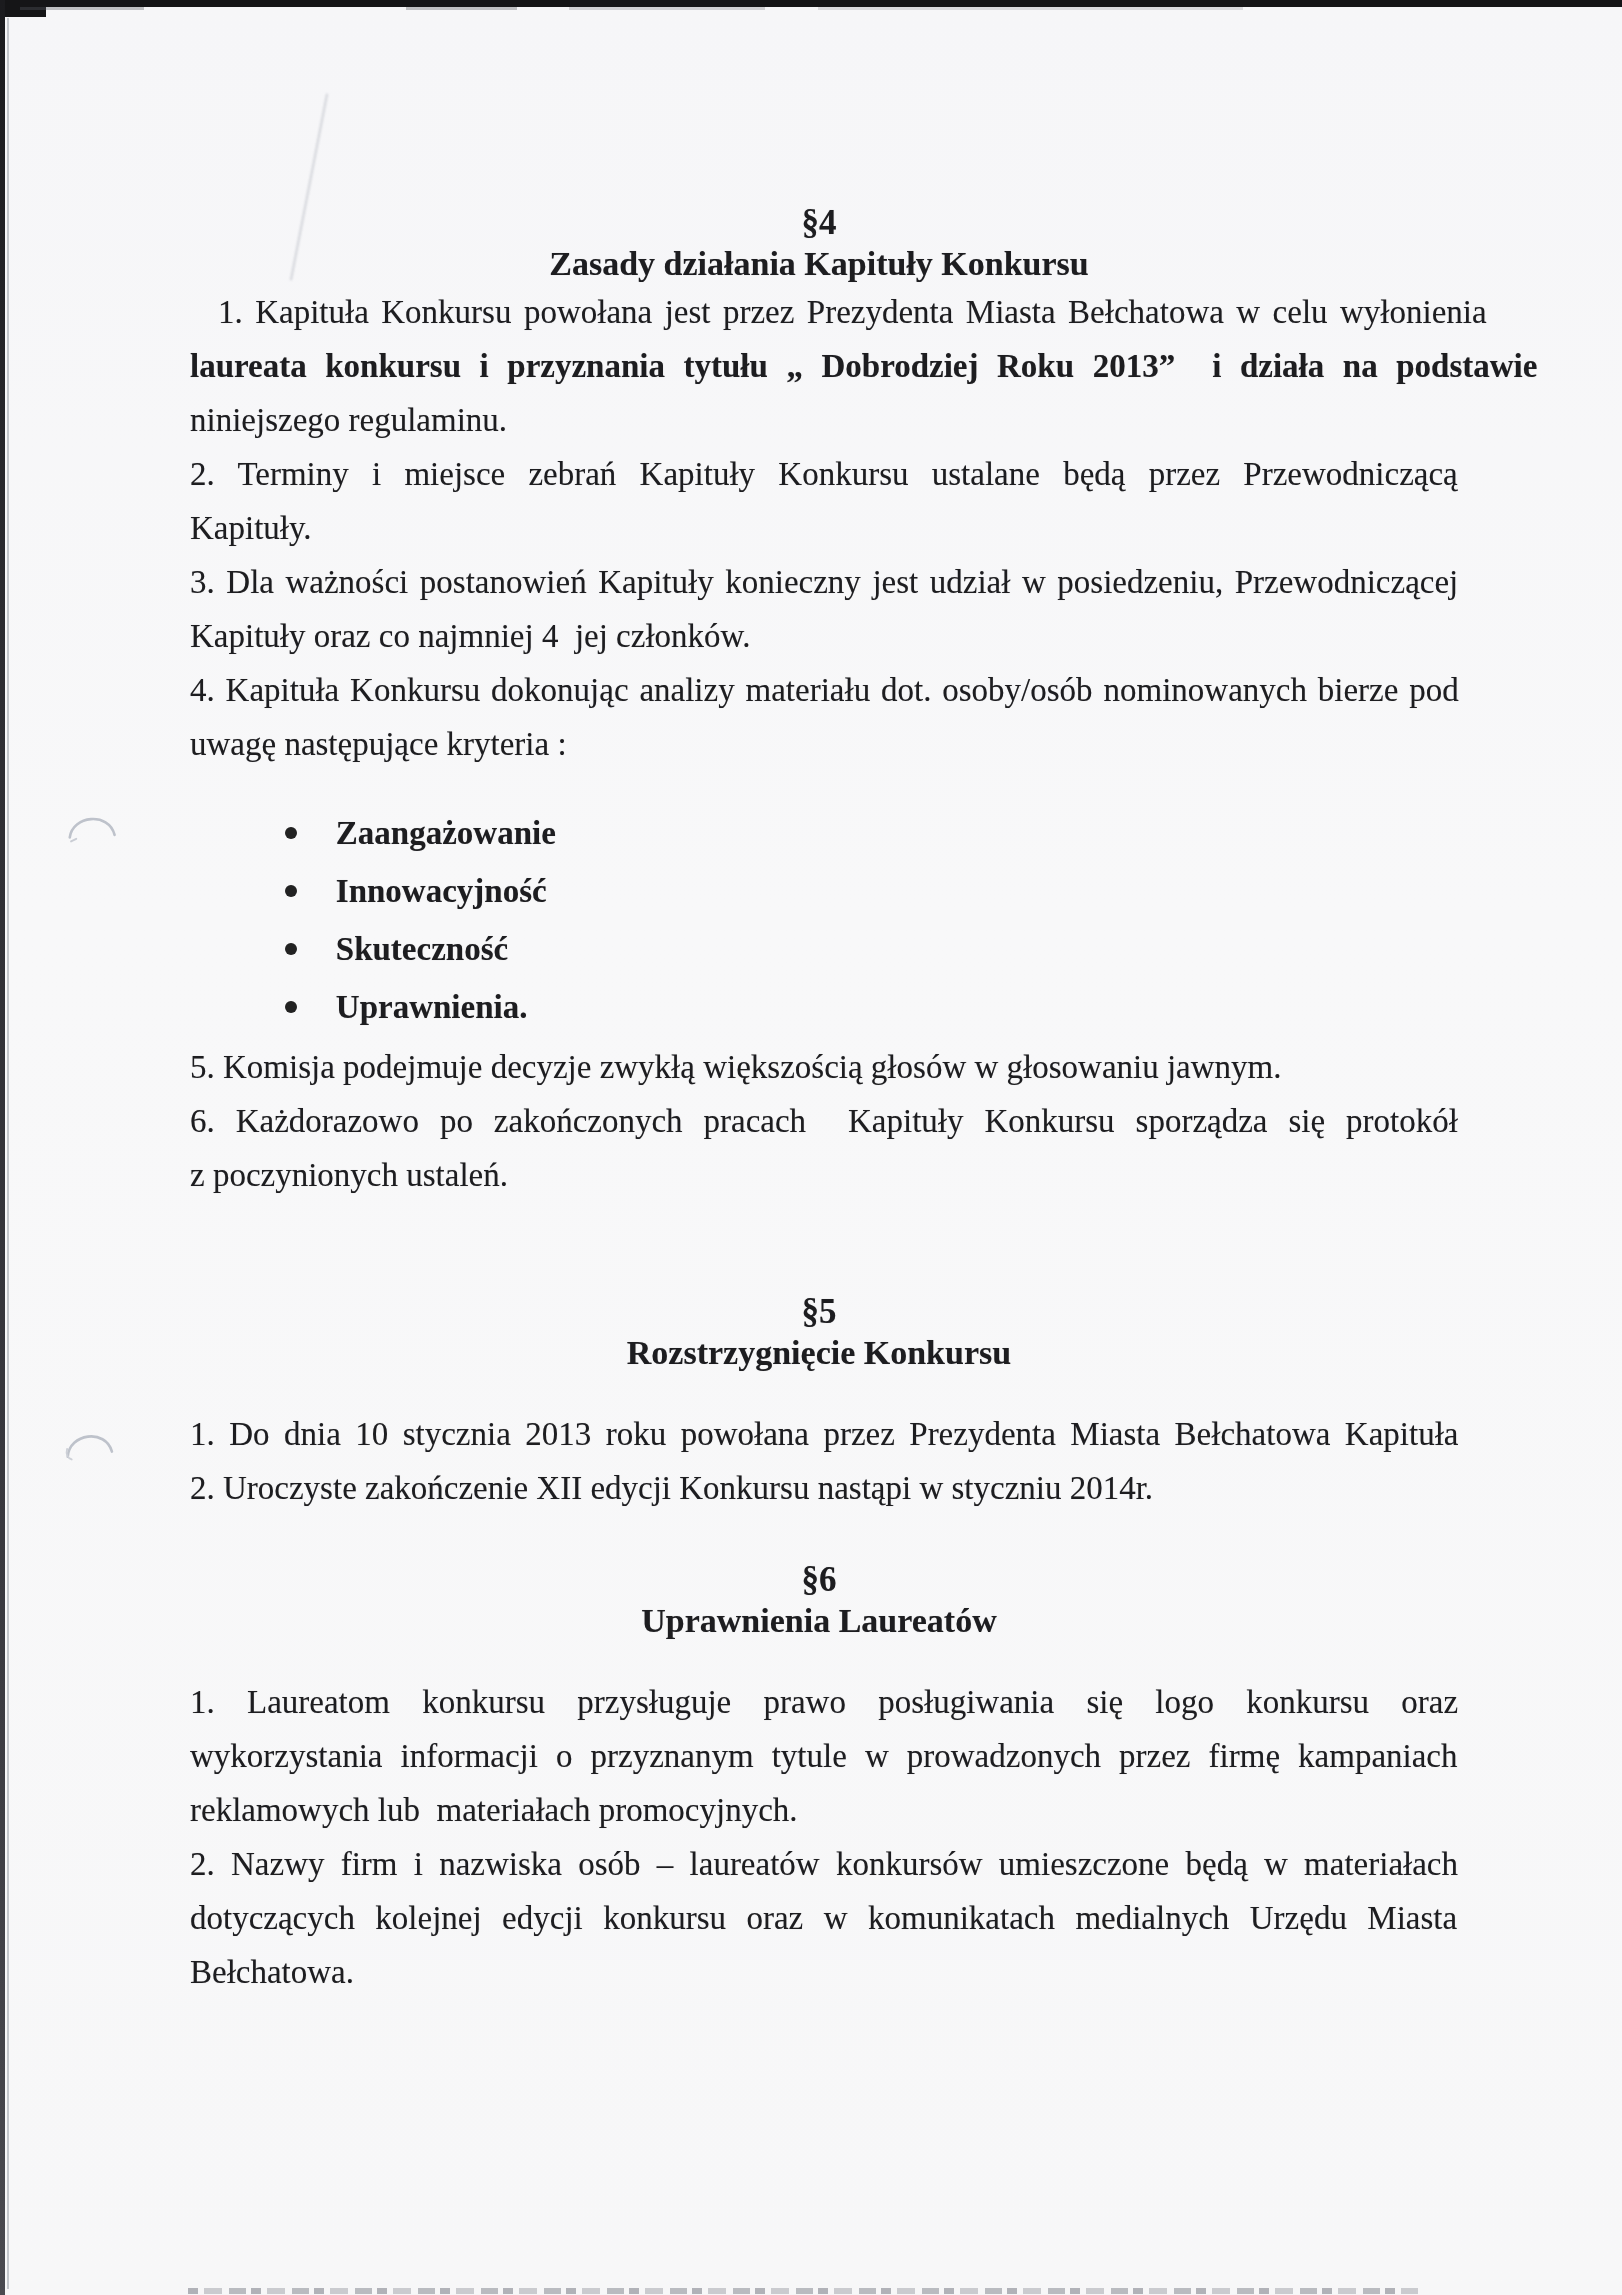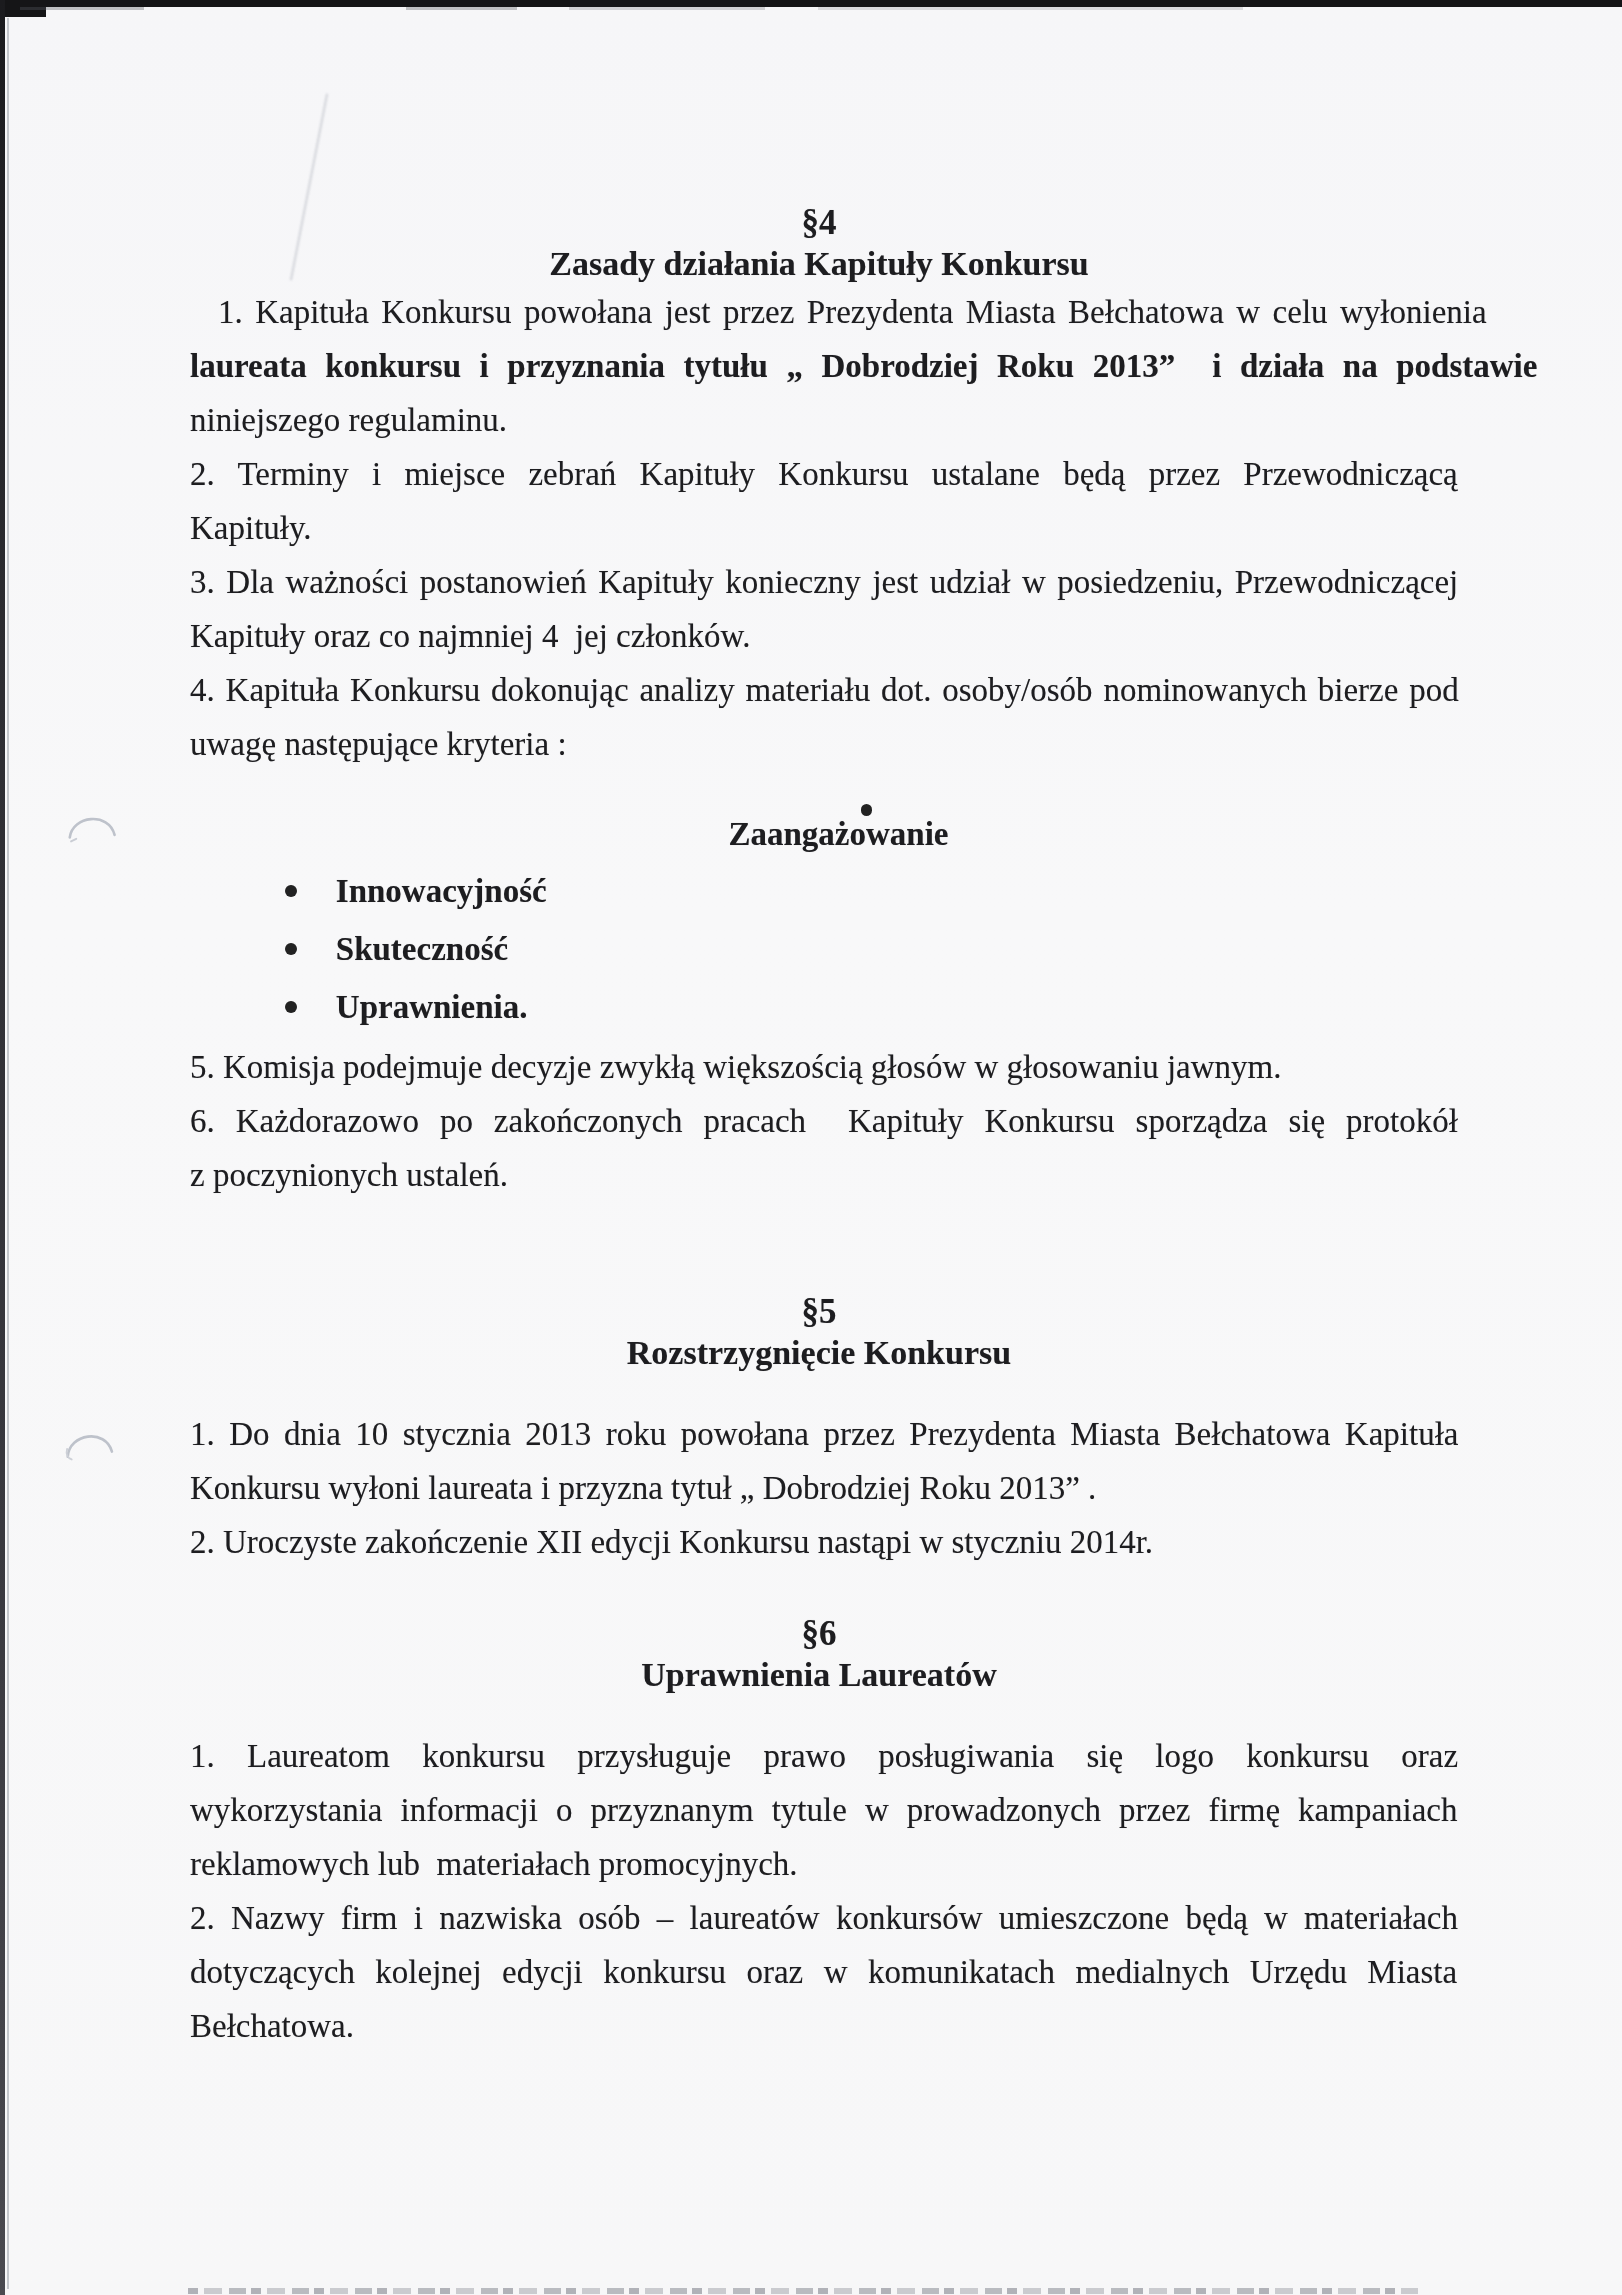--- a/index.html
+++ b/index.html
@@ -31,21 +31,21 @@
   .content { position:absolute; left:190px; top:0; width:1258px;
              text-shadow:0 0 0.7px rgba(25,25,30,.35); }
   .sec-num   { text-align:center; font-weight:bold; font-size:35px; line-height:41px; }
   .sec-title { text-align:center; font-weight:bold; font-size:34px; line-height:42px; }
   .ln { height:54px; line-height:54px; font-size:33px; white-space:pre; }
   .bullet { height:58px; display:flex; align-items:center; }
   .dot { width:11.8px; height:11.8px; border-radius:50%; background:#222; margin-left:95px; flex:0 0 auto; }
   .bullet .t { margin-left:39px; font-weight:bold; font-size:33px; white-space:pre; }
   
   .mt-first  { margin-top:202px; }
-  .mt-bullets{ margin-top:33px;flex-direction:column; }
+  .mt-bullets{ margin-top:33px; }
   .mt-close  { margin-top:3.9px; }
   .mt-sec5   { margin-top:89px; }
   .mt-sec6   { margin-top:44px; }
   .mt-body   { margin-top:33px; }
 </style>
 </head>
 <body>
 
 <div class="page">
 
@@ -103,21 +103,20 @@
     </div>
 
     <div class="ln mt-close"><span class="t">5. Komisja podejmuje decyzje zwykłą większością głosów w głosowaniu jawnym.</span></div>
     <div class="ln"><span class="t j" style="word-spacing: 12.7px;">6. Każdorazowo po zakończonych pracach  Kapituły Konkursu sporządza się protokół</span></div>
     <div class="ln"><span class="t">z poczynionych ustaleń.</span></div>
 
     <div class="sec-num mt-sec5">§5</div>
     <div class="sec-title">Rozstrzygnięcie Konkursu</div>
 
     <div class="ln mt-body"><span class="t j" style="word-spacing: 6.2px;">1. Do dnia 10 stycznia 2013 roku powołana przez Prezydenta Miasta Bełchatowa Kapituła</span></div>
-    <div class="ln"><span class="t">Konkursu wyłoni laureata i przyzna tytuł „ Dobrodziej Roku 2013” .</span></div>
     <div class="ln"><span class="t">2. Uroczyste zakończenie XII edycji Konkursu nastąpi w styczniu 2014r.</span></div>
 
     <div class="sec-num mt-sec6">§6</div>
     <div class="sec-title">Uprawnienia Laureatów</div>
 
     <div class="ln mt-body"><span class="t j" style="word-spacing: 24px;">1. Laureatom konkursu przysługuje prawo posługiwania się logo konkursu oraz</span></div>
     <div class="ln"><span class="t j" style="word-spacing: 9.8px;">wykorzystania informacji o przyznanym tytule w prowadzonych przez firmę kampaniach</span></div>
     <div class="ln"><span class="t">reklamowych lub  materiałach promocyjnych.</span></div>
     <div class="ln"><span class="t j" style="word-spacing: 8px;">2. Nazwy firm i nazwiska osób – laureatów konkursów umieszczone będą w materiałach</span></div>
     <div class="ln"><span class="t j" style="word-spacing: 12.2px;">dotyczących kolejnej edycji konkursu oraz w komunikatach medialnych Urzędu Miasta</span></div>

